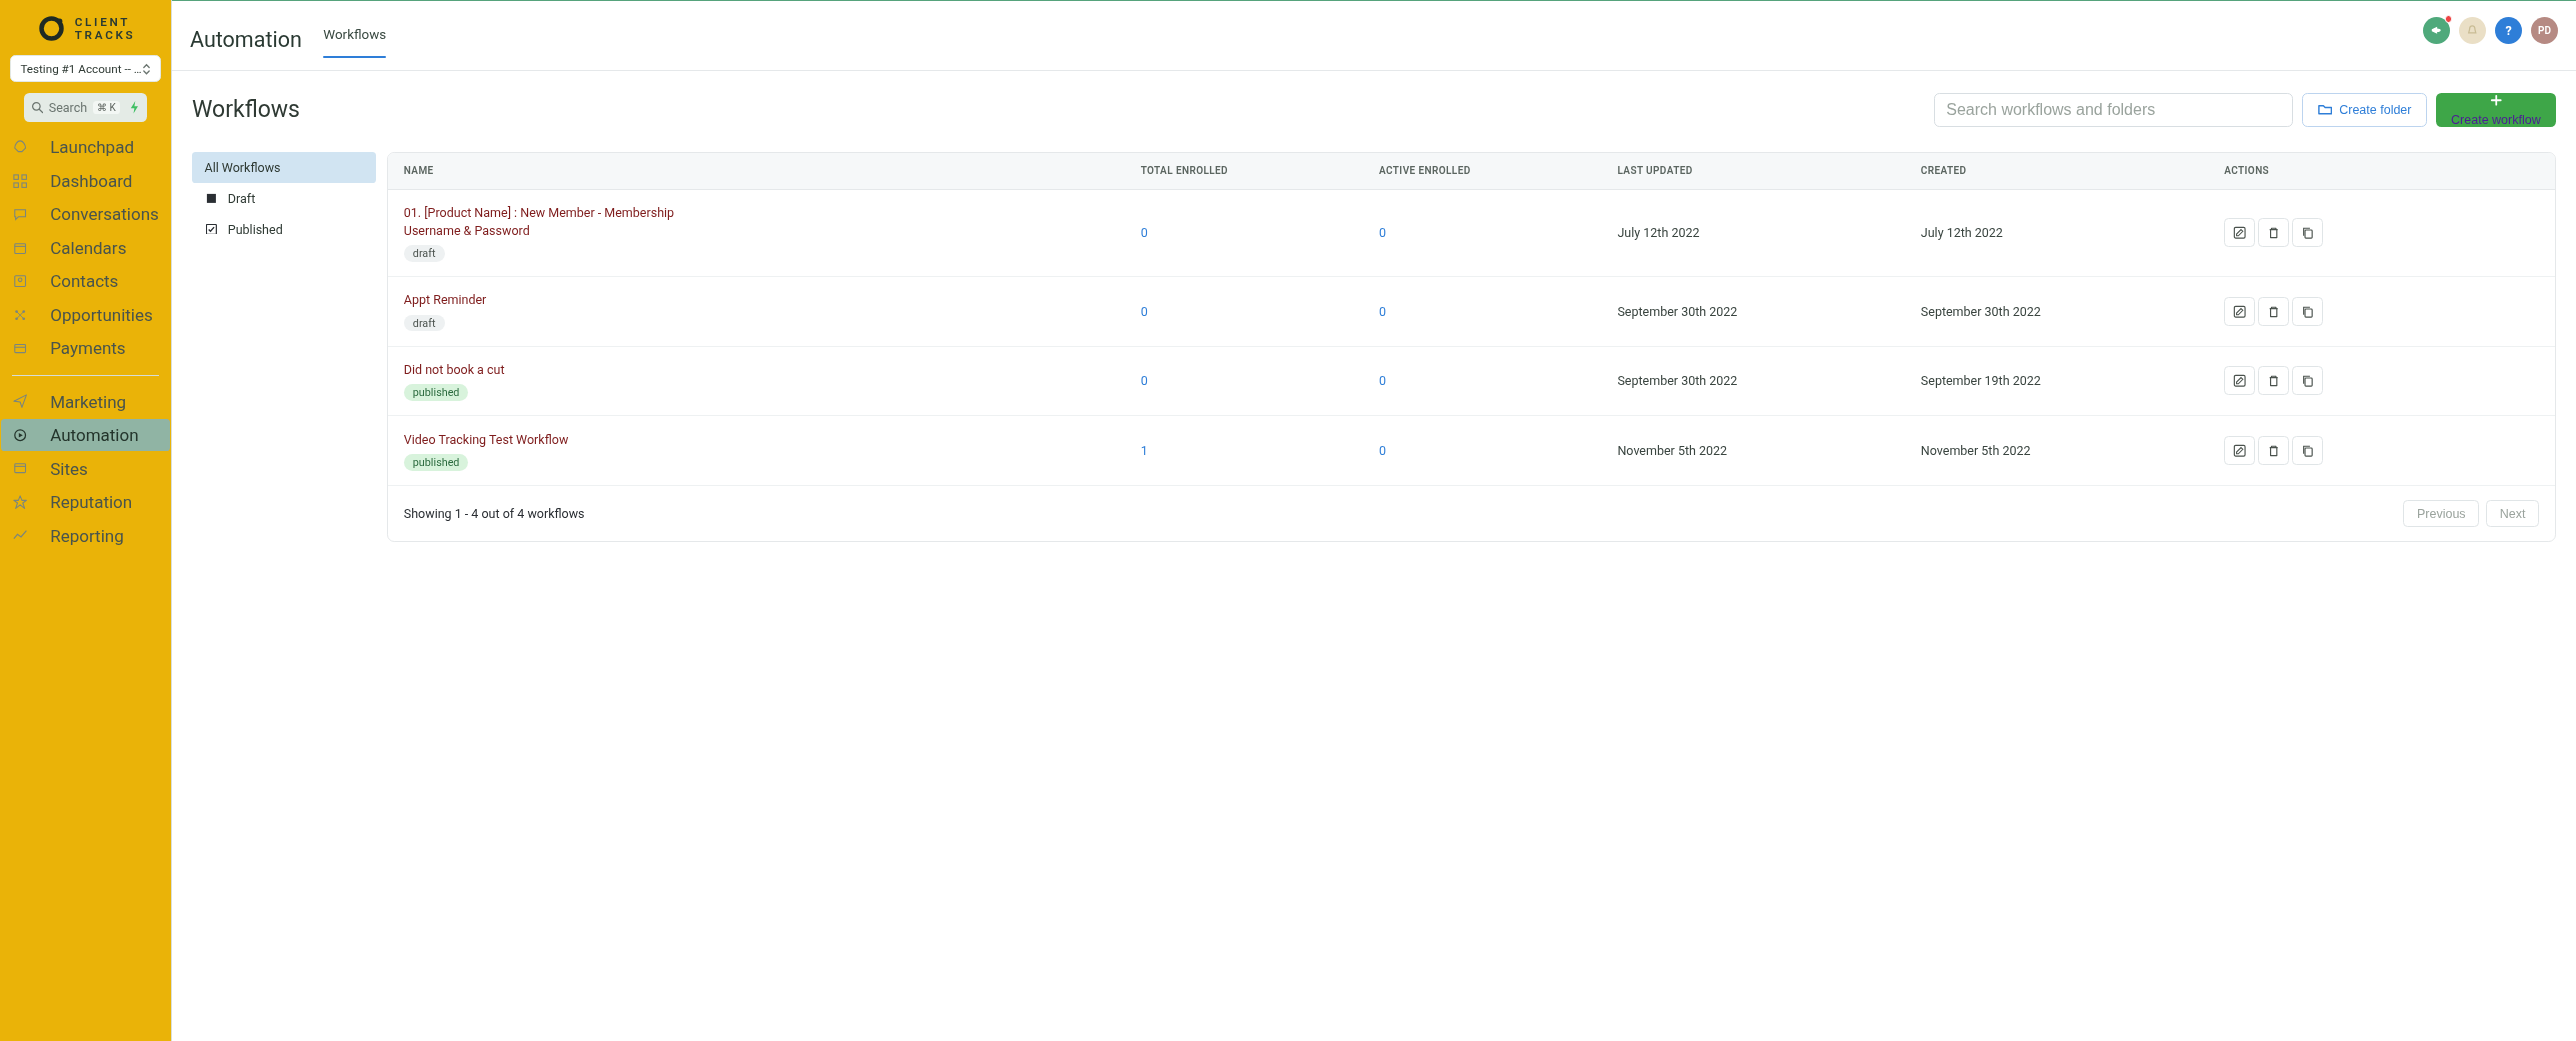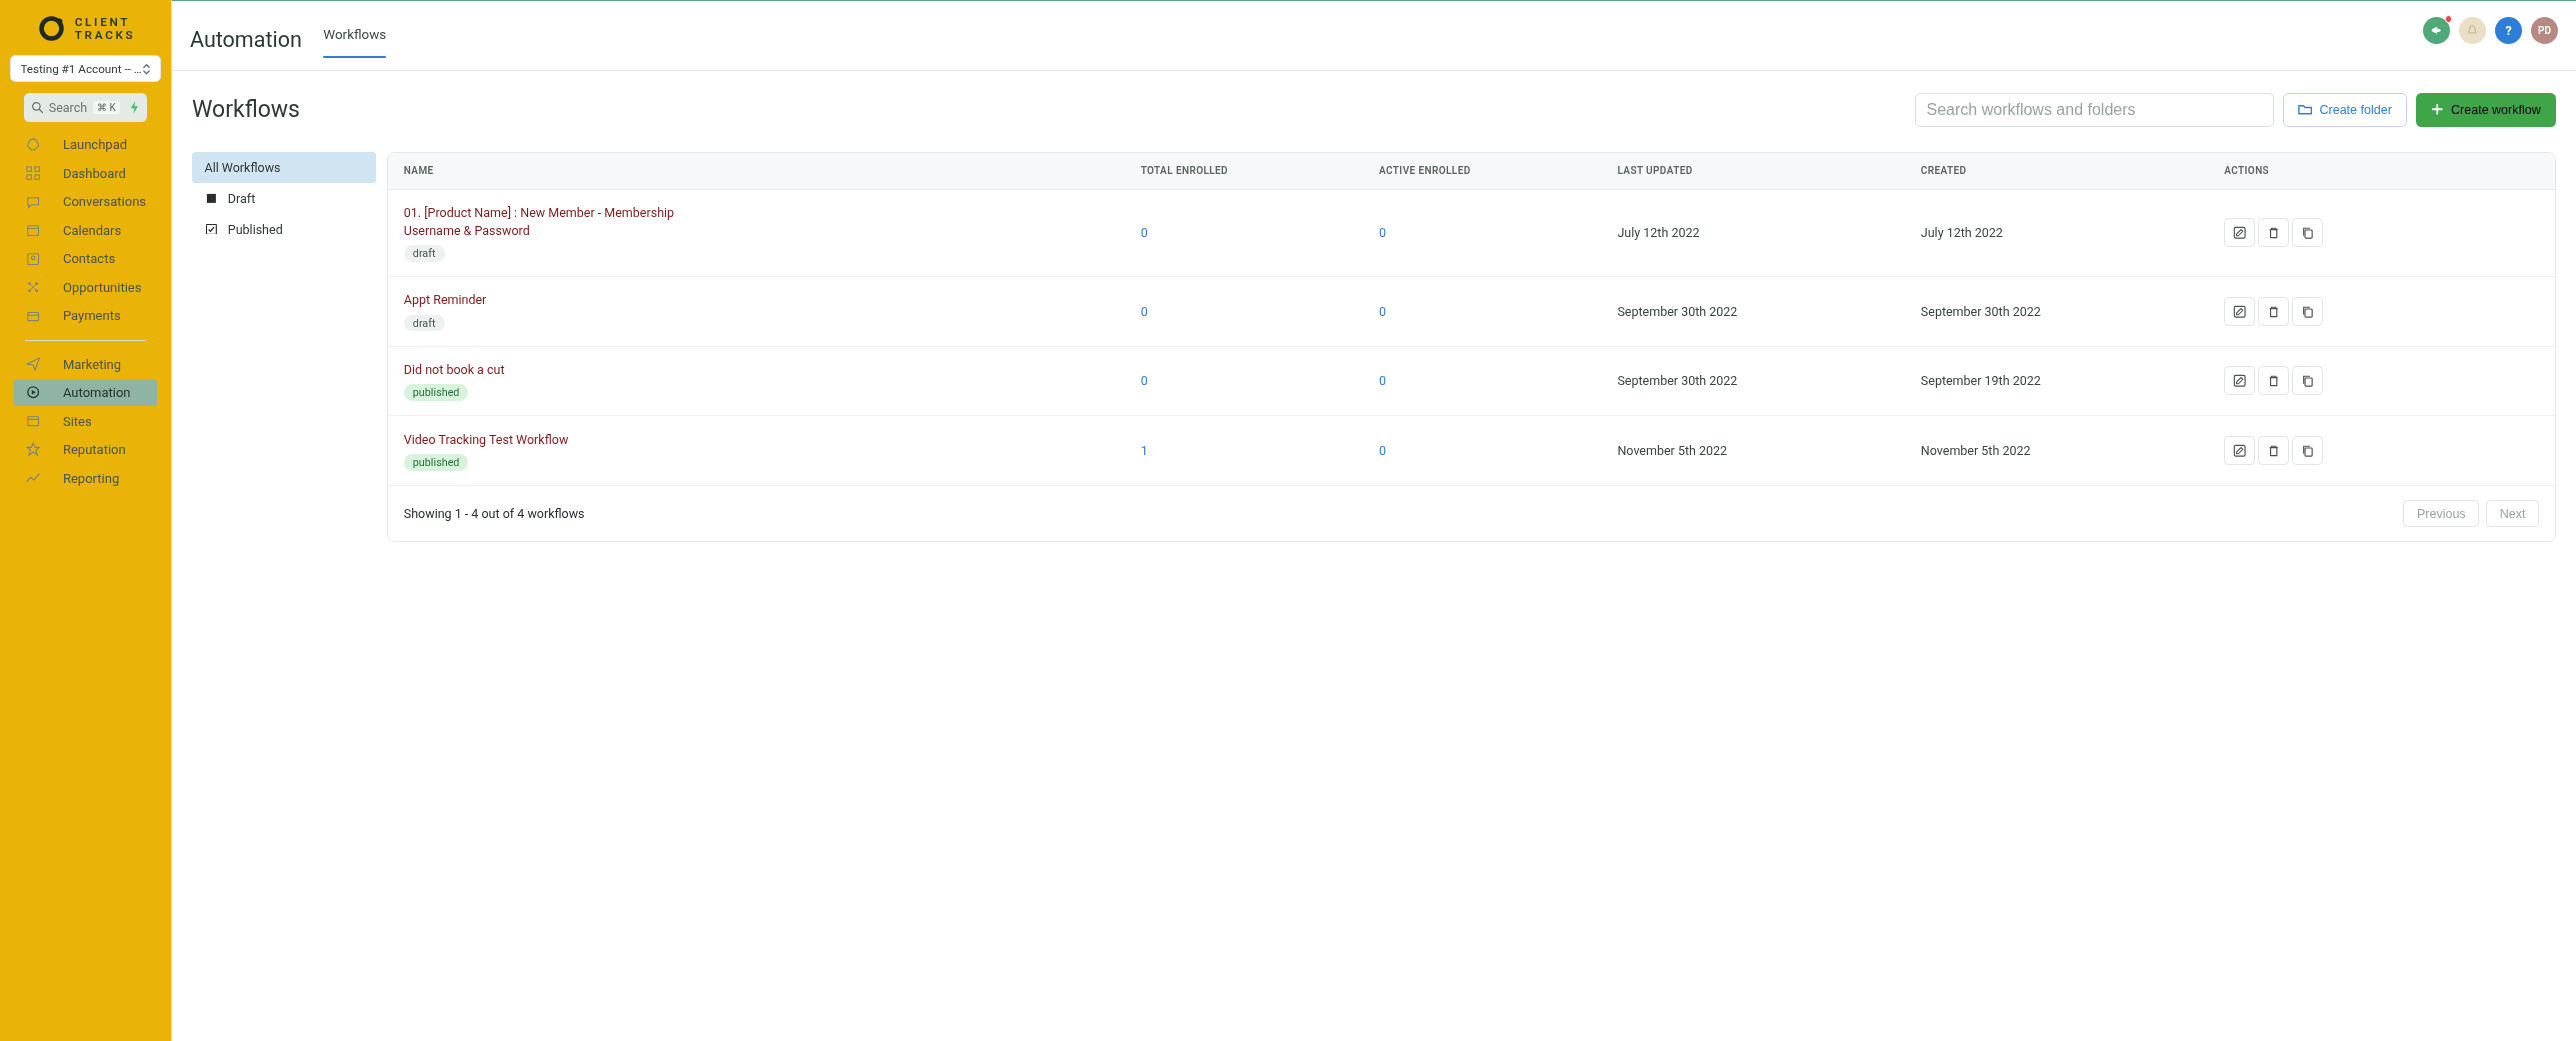--- a/index.html
+++ b/index.html
@@ -89,21 +89,21 @@
     padding: 0 0;
   }
   .nav-item {
     display: flex;
     align-items: center;
     gap: 22px;
     padding: 6.3px 10.8px;
     color: #49544d;
     border-radius: 3.6px;
     cursor: pointer;
-    font-size: 13px;
+    font-size: 17px;
   }
   .nav-item .icon { width: 16px; display:flex; justify-content:center; color:#7a857e;}
   .nav-item.active {
     background: #90b4a4;
     color: #24352c;
   }
   .nav-item.active .icon { color:#24352c; }
   .nav-divider {
     height: 0.9px;
     background: #d6ddd8;
@@ -224,21 +224,22 @@
     cursor: pointer;
     border: 0.9px solid transparent;
   }
   .btn-folder {
     border: 0.9px solid #bcd4ef;
     color: #2e7ed8;
     background: #fff;
   }
   .btn-primary {
     background: #3ea648;
-    color: #000000;
+    color: #4c1d95;
+    flex-direction: column;
   }
   
   .columns {
     display: flex;
     gap: 10.8px;
     align-items: flex-start;
   }
   .filter-panel {
     width: 184px;
   }

